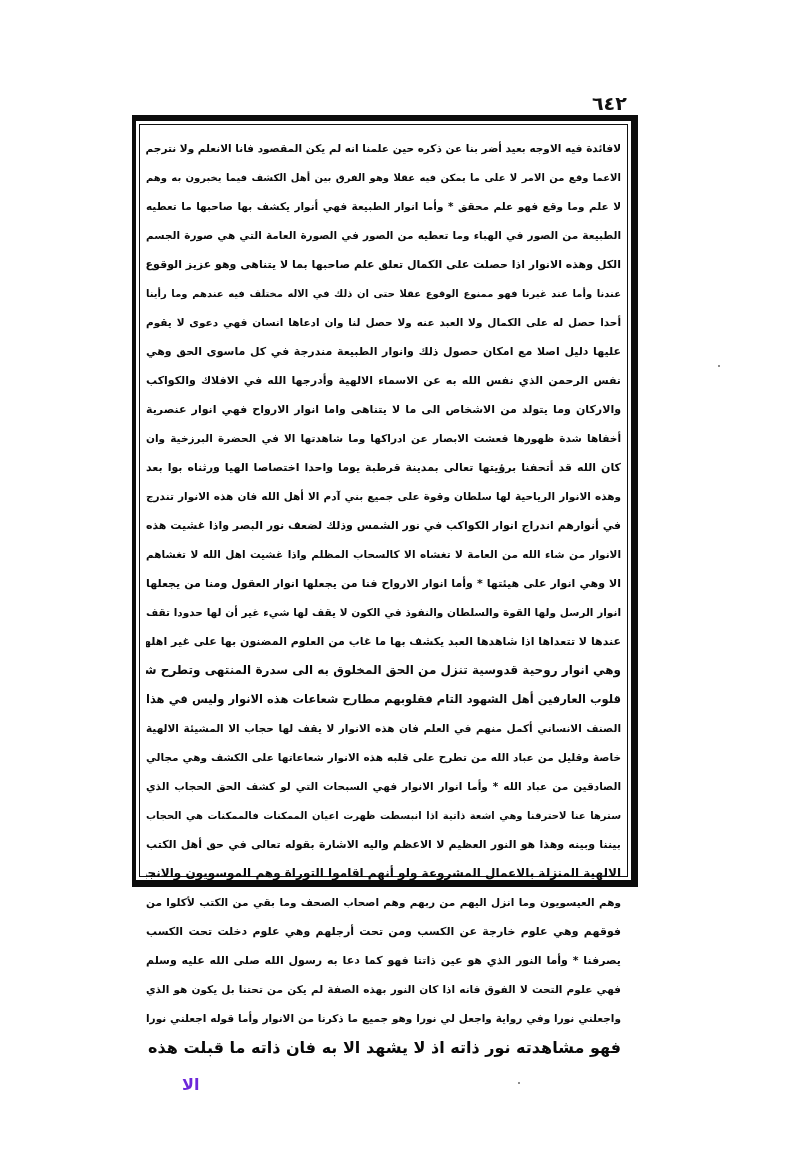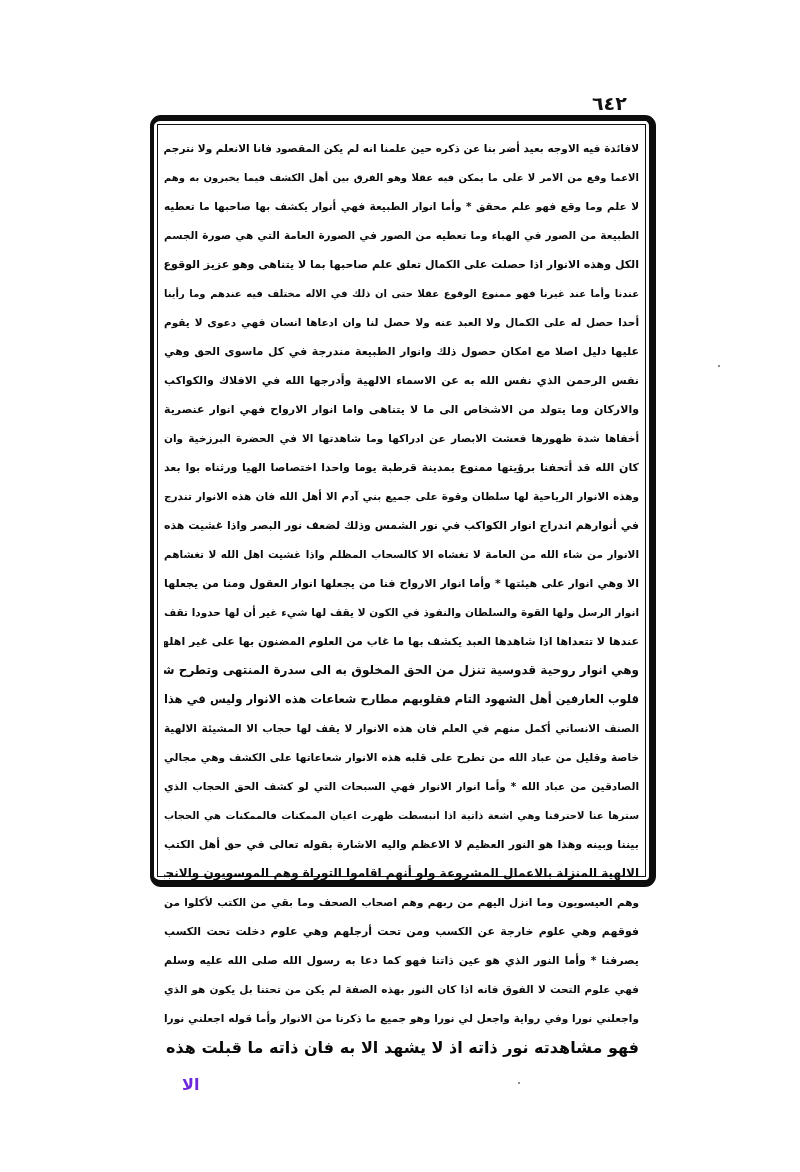--- a/index.html
+++ b/index.html
@@ -20,30 +20,29 @@
       top: 92px;
       left: 592px;
       font-size: 19px;
       font-weight: bold;
       direction: rtl;
       letter-spacing: 1px;
       color: #111;
     }
     .frame-outer {
       position: absolute;
-      left: 150px;
+      left: 132px;
       top: 115px;
       width: 506px;
       height: 772px;
       box-sizing: border-box;
       border-top: 6px solid #0d0d0d;
       border-right: 7px solid #0d0d0d;
       border-bottom: 7px solid #0d0d0d;
       border-left: 4px solid #0d0d0d;
-      border-radius: 11px;
     }
     .frame-inner {
       position: absolute;
       left: 3px;
       top: 3px;
       right: 3px;
       bottom: 3px;
       border: 1.5px solid #111;
       box-sizing: border-box;
     }
@@ -96,21 +95,21 @@
         <span class="text-line" style="font-size: 10px;">الاعما وقع من الامر لا على ما يمكن فيه عقلا وهو الفرق بين أهل الكشف فيما يخبرون به وهم</span>
         <span class="text-line" style="font-size: 10.5px;">لا علم وما وقع فهو علم محقق * وأما انوار الطبيعة فهي أنوار يكشف بها صاحبها ما تعطيه</span>
         <span class="text-line" style="font-size: 10.5px;">الطبيعة من الصور في الهباء وما تعطيه من الصور في الصورة العامة التي هي صورة الجسم</span>
         <span class="text-line" style="font-size: 11px;">الكل وهذه الانوار اذا حصلت على الكمال تعلق علم صاحبها بما لا يتناهى وهو عزيز الوقوع</span>
         <span class="text-line" style="font-size: 10px;">عندنا وأما عند غيرنا فهو ممنوع الوقوع عقلا حتى ان ذلك في الاله مختلف فيه عندهم وما رأينا</span>
         <span class="text-line" style="font-size: 10.5px;">أحدا حصل له على الكمال ولا العبد عنه ولا حصل لنا وان ادعاها انسان فهي دعوى لا يقوم</span>
         <span class="text-line" style="font-size: 11px;">عليها دليل اصلا مع امكان حصول ذلك وانوار الطبيعة مندرجة في كل ماسوى الحق وهي</span>
         <span class="text-line" style="font-size: 11px;">نفس الرحمن الذي نفس الله به عن الاسماء الالهية وأدرجها الله في الافلاك والكواكب</span>
         <span class="text-line" style="font-size: 11px;">والاركان وما يتولد من الاشخاص الى ما لا يتناهى واما انوار الارواح فهي انوار عنصرية</span>
         <span class="text-line" style="font-size: 10.5px;">أخفاها شدة ظهورها فعشت الابصار عن ادراكها وما شاهدتها الا في الحضرة البرزخية وان</span>
-        <span class="text-line" style="font-size: 11px;">كان الله قد أتحفنا برؤيتها ممنوع بمدينة قرطبة يوما واحدا اختصاصا الهيا ورثناه بوا بعد</span>
+        <span class="text-line" style="font-size: 11px;">كان الله قد أتحفنا برؤيتها تعالى بمدينة قرطبة يوما واحدا اختصاصا الهيا ورثناه بوا بعد</span>
         <span class="text-line" style="font-size: 10.5px;">وهذه الانوار الرياحية لها سلطان وقوة على جميع بني آدم الا أهل الله فان هذه الانوار تندرج</span>
         <span class="text-line" style="font-size: 11px;">في أنوارهم اندراج انوار الكواكب في نور الشمس وذلك لضعف نور البصر واذا غشيت هذه</span>
         <span class="text-line" style="font-size: 10.5px;">الانوار من شاء الله من العامة لا تغشاه الا كالسحاب المظلم واذا غشيت اهل الله لا تغشاهم</span>
         <span class="text-line" style="font-size: 11px;">الا وهي انوار على هيئتها * وأما انوار الارواح فنا من يجعلها انوار العقول ومنا من يجعلها</span>
         <span class="text-line" style="font-size: 10.5px;">انوار الرسل ولها القوة والسلطان والنفوذ في الكون لا يقف لها شيء غير أن لها حدودا تقف</span>
         <span class="text-line" style="font-size: 11px;">عندها لا تتعداها اذا شاهدها العبد يكشف بها ما غاب من العلوم المضنون بها على غير اهلها</span>
         <span class="text-line" style="font-size: 12px;">وهي انوار روحية قدوسية تنزل من الحق المخلوق به الى سدرة المنتهى وتطرح شعاعاتها على</span>
         <span class="text-line" style="font-size: 11.5px;">قلوب العارفين أهل الشهود التام فقلوبهم مطارح شعاعات هذه الانوار وليس في هذا</span>
         <span class="text-line" style="font-size: 10.5px;">الصنف الانساني أكمل منهم في العلم فان هذه الانوار لا يقف لها حجاب الا المشيئة الالهية</span>
         <span class="text-line" style="font-size: 10.5px;">خاصة وقليل من عباد الله من تطرح على قلبه هذه الانوار شعاعاتها على الكشف وهي مجالي</span>

